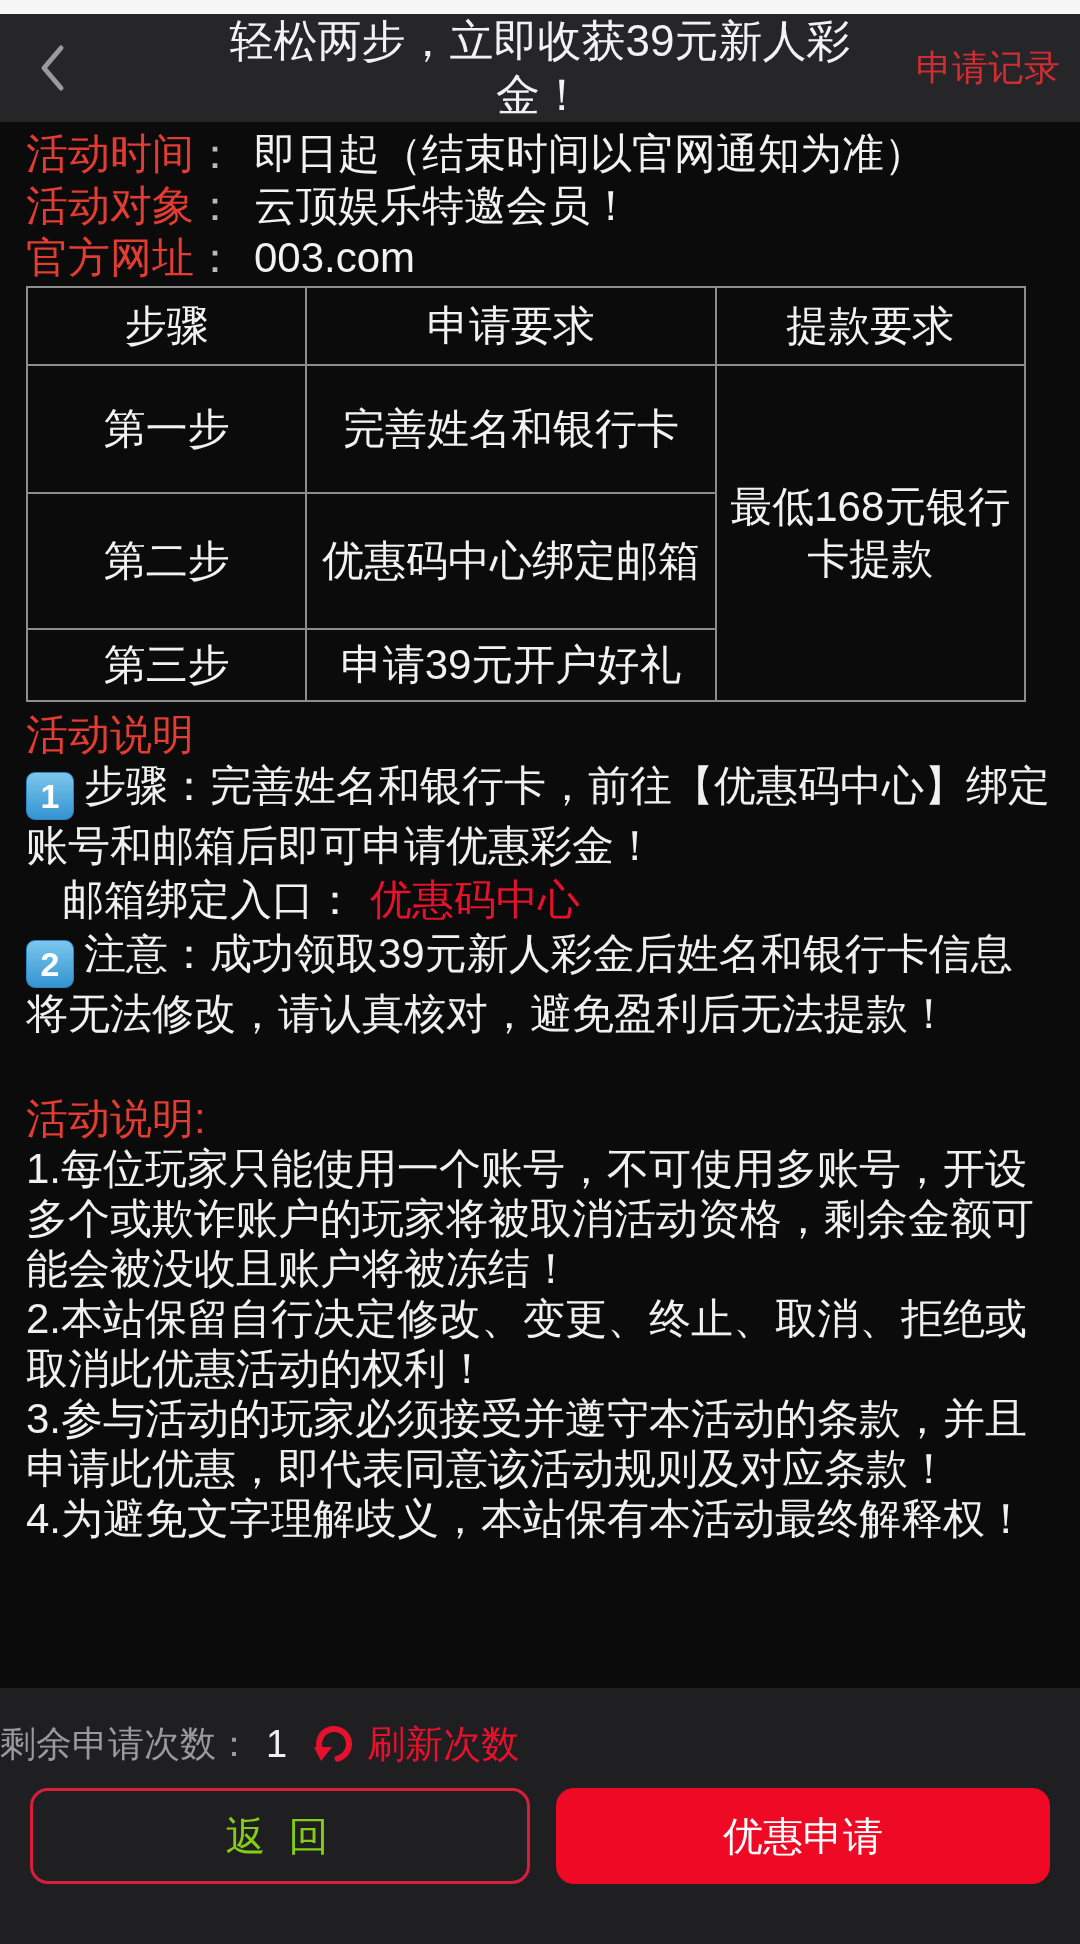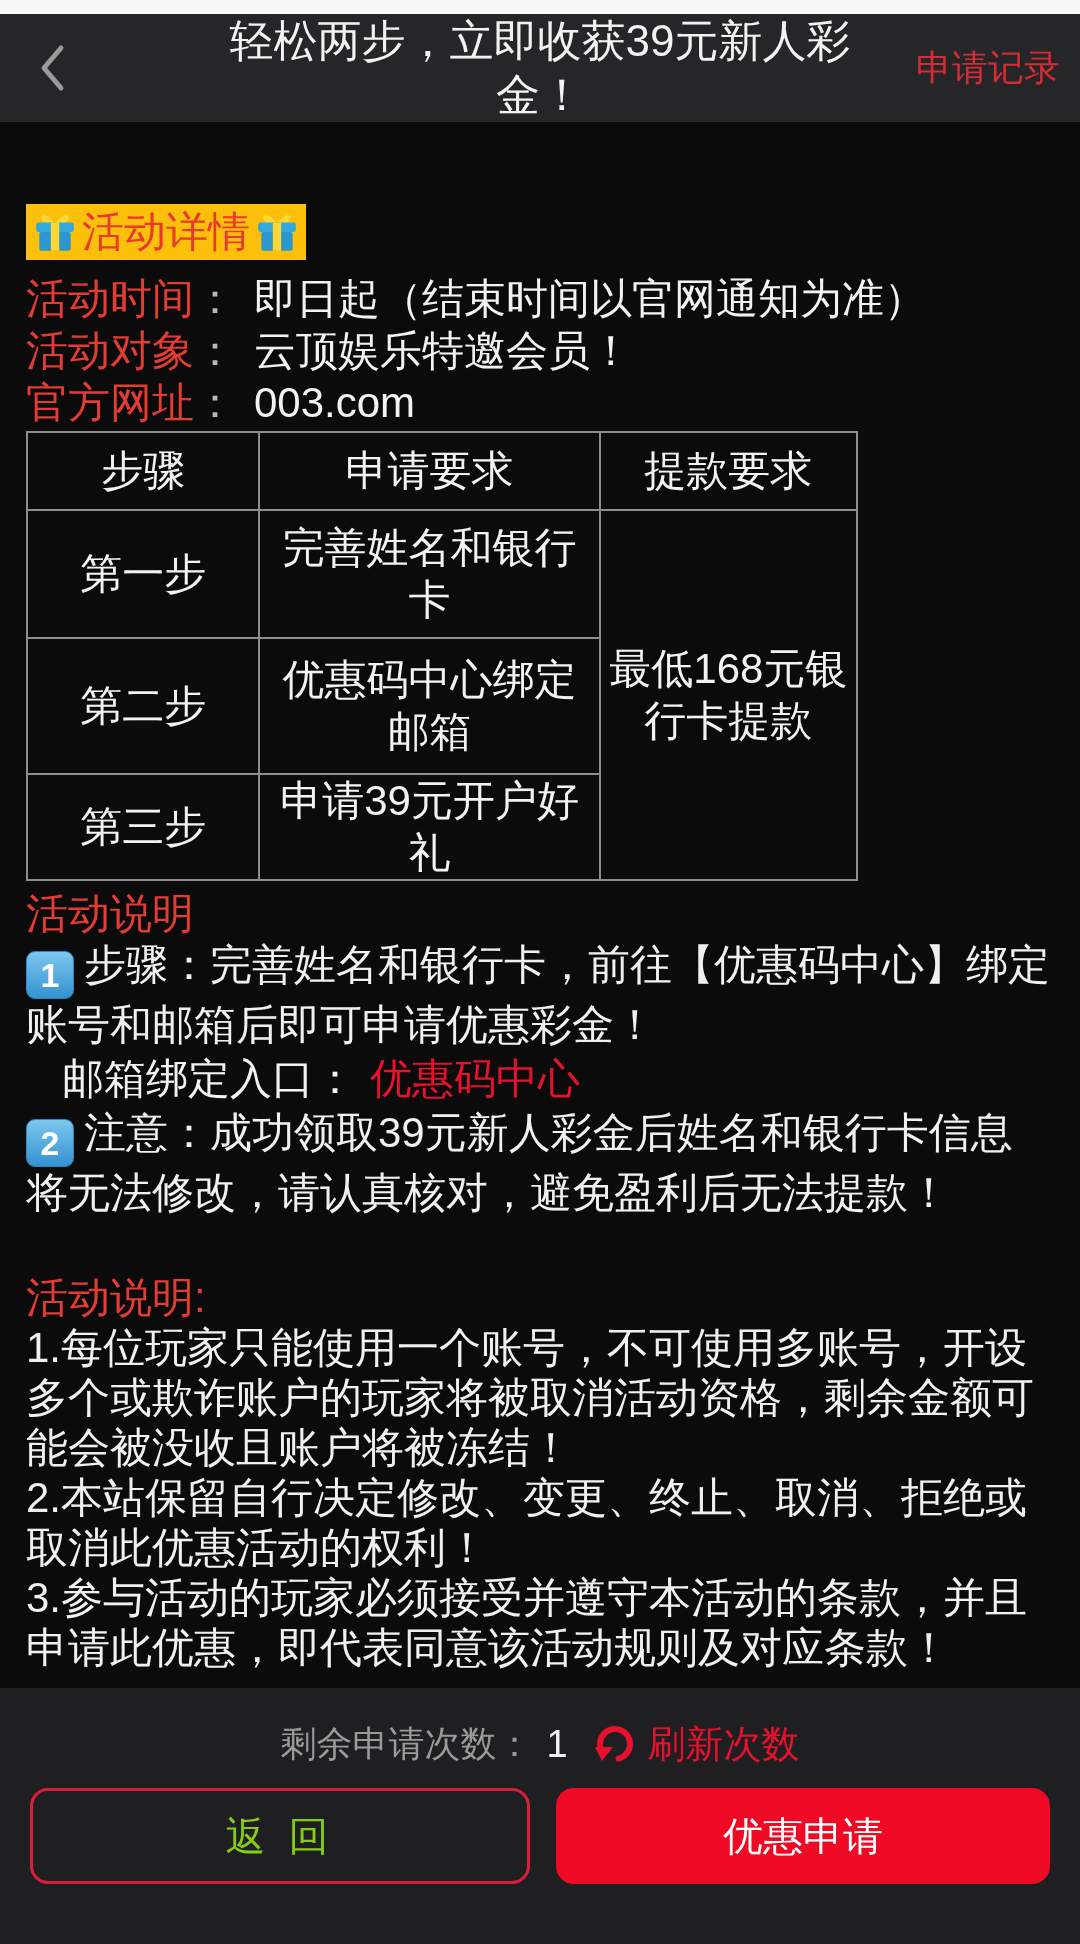--- a/index.html
+++ b/index.html
@@ -45,21 +45,21 @@
   .gift-icon { width:46px; height:46px; display:block; }
 
   .details { margin-top:6px; }
   .detail-row { line-height:52px; white-space:nowrap; }
   .detail-label { color:#e23c33; }
   .detail-colon { color:#b9b9b9; margin-right:18px; }
   .detail-value { color:#f2f2f2; }
 
   
   table.steps {
-    margin-top:2px; width:832px; border-collapse:collapse;
+    margin-top:2px; width:1000px; border-collapse:collapse;
     color:#f2f2f2; font-size:42px; text-align:center;
   }
   table.steps th, table.steps td { border:2px solid #8d8d8d; font-weight:400; padding:0 8px; }
   table.steps th { height:78px; }
   td.c-step { width:28%; }
   td.c-req  { width:41%; }
   td.c-wd   { width:31%; }
   tr.r1 td { height:128px; }
   tr.r2 td { height:136px; }
   tr.r3 td { height:72px; }
@@ -80,21 +80,21 @@
 
   .rules-heading { color:#e23c33; margin-top:54px; line-height:50px; }
   .rules p { line-height:50px; }
 
   
   .footer {
     position:absolute; left:0; bottom:0; width:100%; height:256px;
     background:#1f1f22;
   }
   .counter-row {
-    padding-top:24px; display:flex; align-items:center; justify-content:center; gap:14px;
+    padding-top:24px; display:flex; align-items:center; gap:14px;
     height:88px;
   }
   .counter-label { color:#9a9a9a; font-size:36px; }
   .counter-value { color:#f0f0f0; font-size:38px; margin-right:10px; }
   .refresh-btn {
     display:flex; align-items:center; gap:10px; background:none; border:none; cursor:pointer;
   }
   .refresh-label { color:#e8112d; font-size:38px; }
   .btn-row { display:flex; gap:26px; padding:12px 30px 0 30px; }
   .btn {
@@ -120,37 +120,20 @@
       <svg width="28" height="50" viewBox="0 0 28 50">
         <polyline points="23,5 6,25 23,45" fill="none" stroke="#9a9a9a" stroke-width="5" stroke-linecap="round" stroke-linejoin="round"></polyline>
       </svg>
     </button>
     <h1 class="appbar-title">轻松两步，立即收获39元新人彩金！</h1>
     <button class="records-link">申请记录</button>
   </header>
 
   <main class="content">
 
-    <div class="detail-badge">
-      <svg class="gift-icon" viewBox="0 0 44 44">
-        <path d="M22 14 C13 1 3 6 13 14 Z" fill="#fdd835"></path>
-        <path d="M22 14 C31 1 41 6 31 14 Z" fill="#fdd835"></path>
-        <rect x="4" y="13" width="36" height="9" rx="2" fill="#34a9e0"></rect>
-        <rect x="7" y="22" width="30" height="18" rx="2" fill="#2b97cd"></rect>
-        <rect x="18" y="13" width="8" height="27" fill="#fdd835"></rect>
-      </svg>
-      <span class="badge-text">活动详情</span>
-      <svg class="gift-icon" viewBox="0 0 44 44">
-        <path d="M22 14 C13 1 3 6 13 14 Z" fill="#fdd835"></path>
-        <path d="M22 14 C31 1 41 6 31 14 Z" fill="#fdd835"></path>
-        <rect x="4" y="13" width="36" height="9" rx="2" fill="#34a9e0"></rect>
-        <rect x="7" y="22" width="30" height="18" rx="2" fill="#2b97cd"></rect>
-        <rect x="18" y="13" width="8" height="27" fill="#fdd835"></rect>
-      </svg>
-    </div>
 
     <div class="details">
       <div class="detail-row">
         <span class="detail-label">活动时间</span><span class="detail-colon">：</span><span class="detail-value">即日起（结束时间以官网通知为准）</span>
       </div>
       <div class="detail-row">
         <span class="detail-label">活动对象</span><span class="detail-colon">：</span><span class="detail-value">云顶娱乐特邀会员！</span>
       </div>
       <div class="detail-row">
         <span class="detail-label">官方网址</span><span class="detail-colon">：</span><span class="detail-value">003.com</span>
@@ -192,20 +175,21 @@
 
     <p class="para">
       <span class="keycap">2</span><span>注意：成功领取39元新人彩金后姓名和银行卡信息将无法修改，请认真核对，避免盈利后无法提款！</span>
     </p>
 
     <div class="rules-heading">活动说明:</div>
     <div class="rules">
       <p>1.每位玩家只能使用一个账号，不可使用多账号，开设多个或欺诈账户的玩家将被取消活动资格，剩余金额可能会被没收且账户将被冻结！</p>
       <p>2.本站保留自行决定修改、变更、终止、取消、拒绝或取消此优惠活动的权利！</p>
       <p>3.参与活动的玩家必须接受并遵守本活动的条款，并且申请此优惠，即代表同意该活动规则及对应条款！</p>
+      <p>4.为避免文字理解歧义，本站保有本活动最终解释权！</p>
     </div>
   </main>
 
   <footer class="footer">
     <div class="counter-row">
       <span class="counter-label">剩余申请次数：</span>
       <span class="counter-value">1</span>
       <button class="refresh-btn">
         <svg width="46" height="46" viewBox="0 0 46 46">
           <circle cx="23" cy="23" r="15" fill="none" stroke="#e8112d" stroke-width="6" stroke-dasharray="72 23" stroke-linecap="round" transform="rotate(160 23 23)"></circle>

